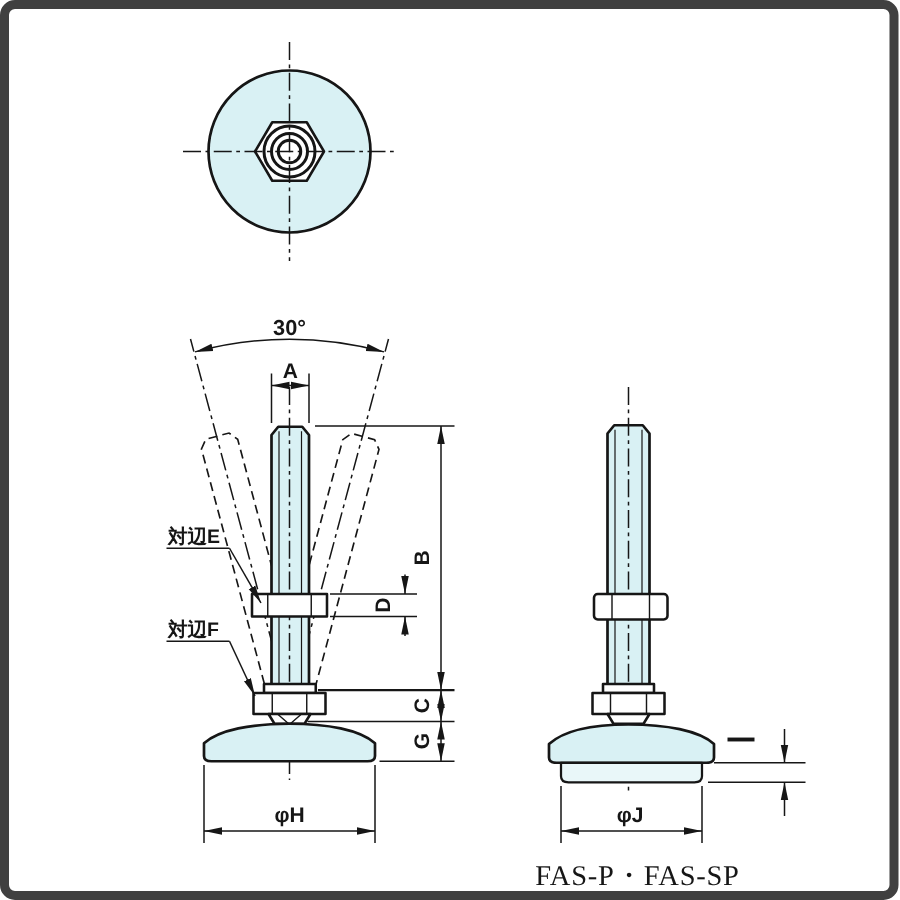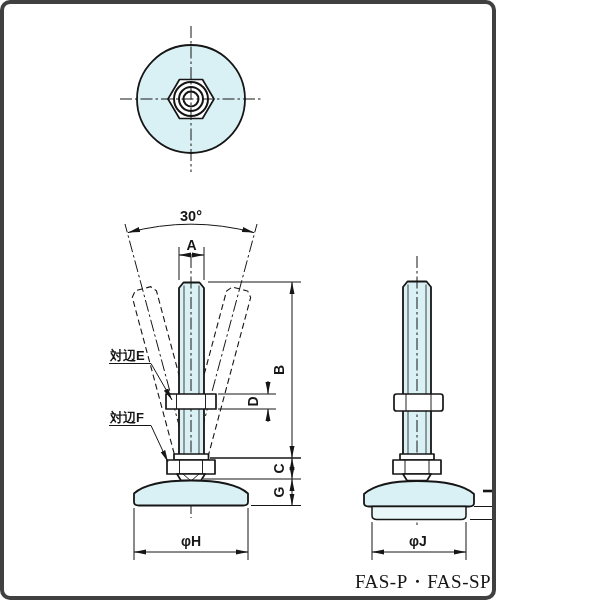--- a/index.html
+++ b/index.html
@@ -1,21 +1,21 @@
 <!DOCTYPE html>
 <html style="--part-fill: #d9f1f4; --pad-fill: #e9f7f9; --line: #161616; --background: #ffffff;"><head>
 <meta charset="utf-8">
 <style>
   :root{
     --part-fill:#d9f1f4; --pad-fill:#e9f7f9; --line:#161616; --background:#ffffff;
   }
   html,body{margin:0;padding:0;background:#fff;}
   .canvas{
-    width:496px;height:600px;background:var(--background);
-    border:4px solid #404040;border-radius:10px;box-sizing:border-box;
+    width:599px;height:600px;background:var(--background);
+    border:6px solid #404040;border-radius:10px;box-sizing:border-box;
     position:relative;overflow:hidden;
   }
   svg{display:block;}
   svg text{
     font-family:"Liberation Sans","DejaVu Sans",sans-serif;
     fill:var(--line);
   }
   .dim-text{font-size:14px;font-weight:bold;}
   .angle-text{font-size:14.5px;font-weight:bold;}
   .jp-text{font-size:13px;font-weight:600;}

